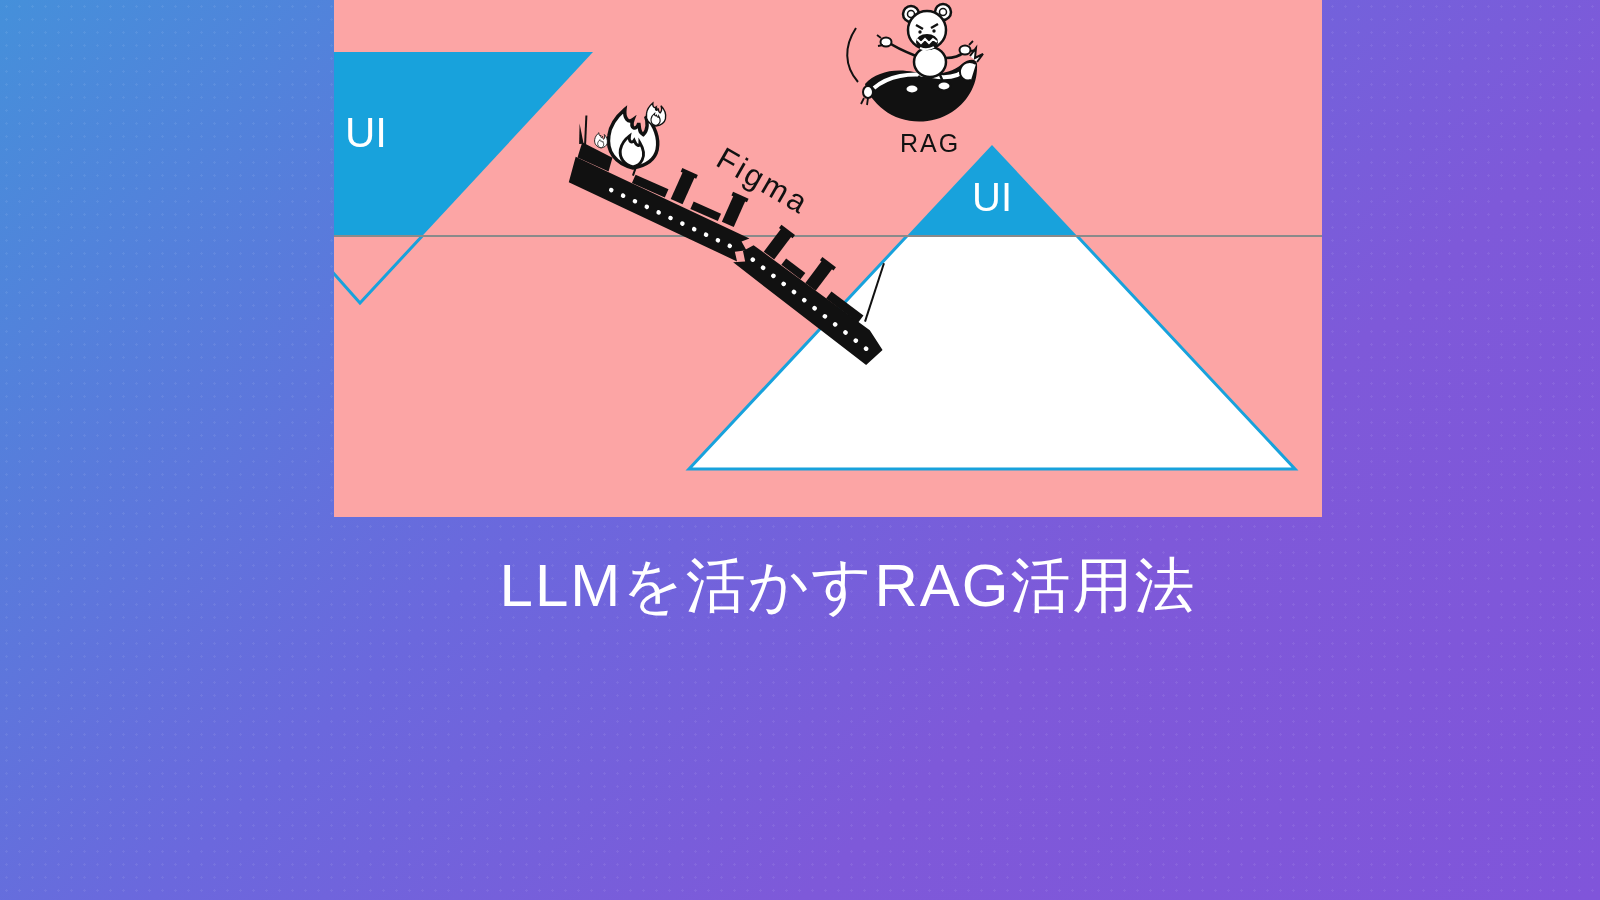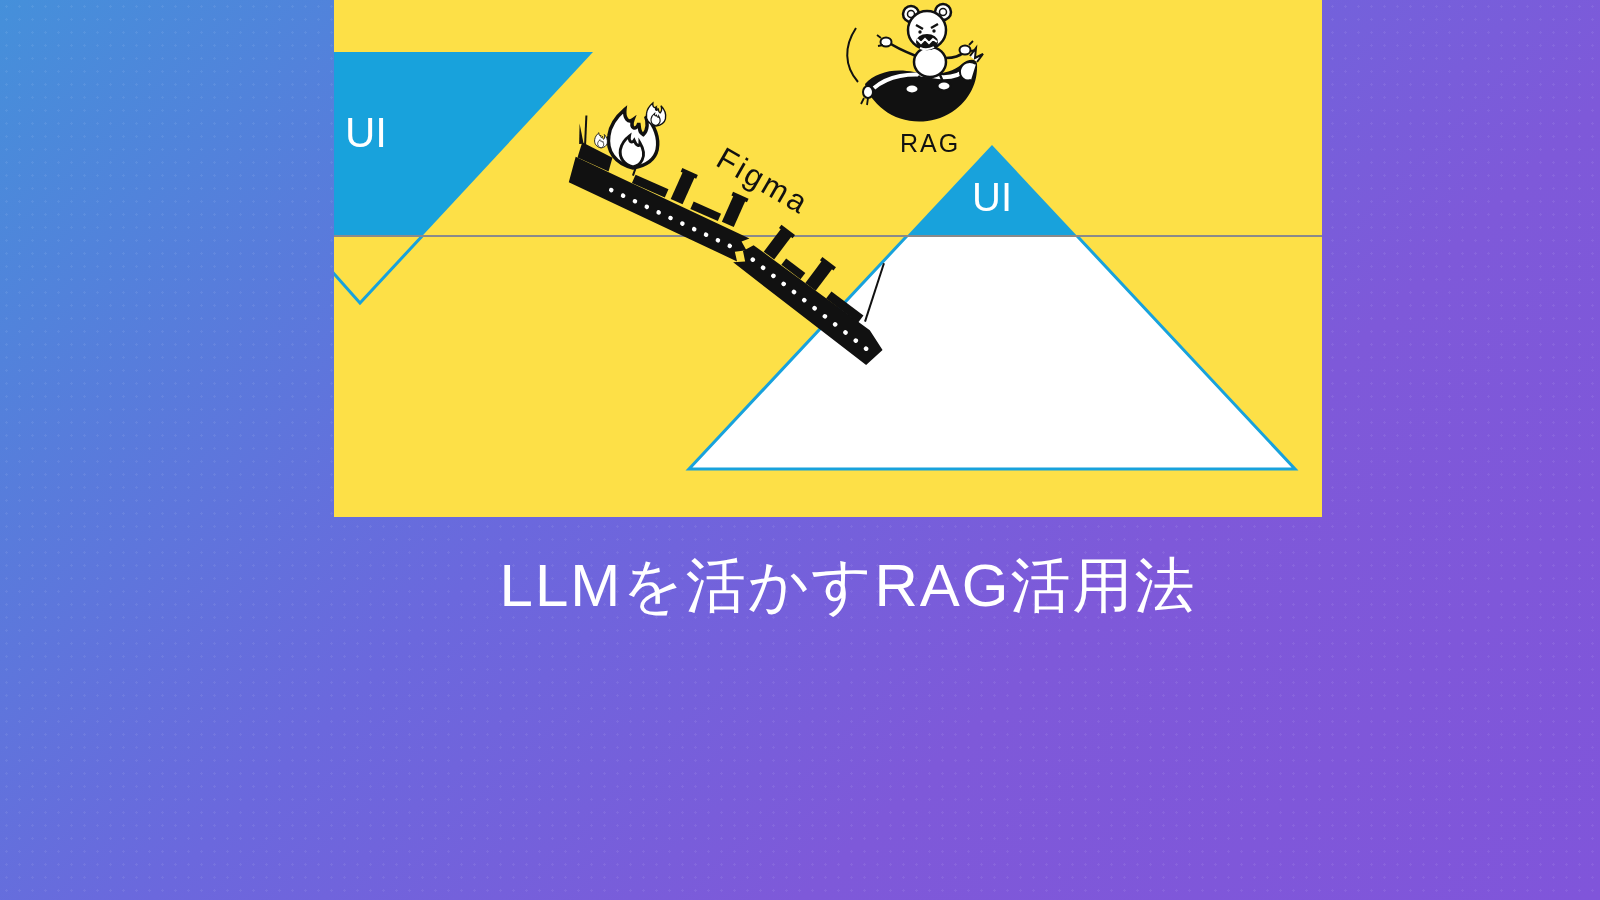--- a/index.html
+++ b/index.html
@@ -3,21 +3,21 @@
 <meta charset="utf-8">
 <style>
   html,body{margin:0;padding:0;width:1600px;height:900px;overflow:hidden;
     font-family:"Liberation Sans","DejaVu Sans",sans-serif;}
   .stage{position:relative;width:1600px;height:900px;overflow:hidden;}
   .bg{position:absolute;inset:0;
     background:linear-gradient(135deg,#4590da 0%,#6b68dd 42%,#7e59d9 68%,#8055da 100%);}
   .bg::after{content:"";position:absolute;inset:0;
     background-image:radial-gradient(rgba(255,255,255,0.07) 1.2px,transparent 1.4px);
     background-size:13px 13px;}
-  .panel{position:absolute;left:334px;top:0;width:988px;height:517px;background:#fde047;}
+  .panel{position:absolute;left:334px;top:0;width:988px;height:517px;background:#fca5a5;}
   .panel svg{display:block;}
   .caption{position:absolute;left:0;width:1600px;text-align:center;color:#ffffff;padding-left:48px;}
   .subtitle{top:550px;font-size:60px;line-height:72px;font-weight:400;letter-spacing:2px;}
   .title{top:652px;font-size:94px;line-height:116px;font-weight:700;letter-spacing:0;}
   text{font-family:"Liberation Sans","DejaVu Sans",sans-serif;}
 </style>
 </head>
 <body>
 
 <div class="stage">

